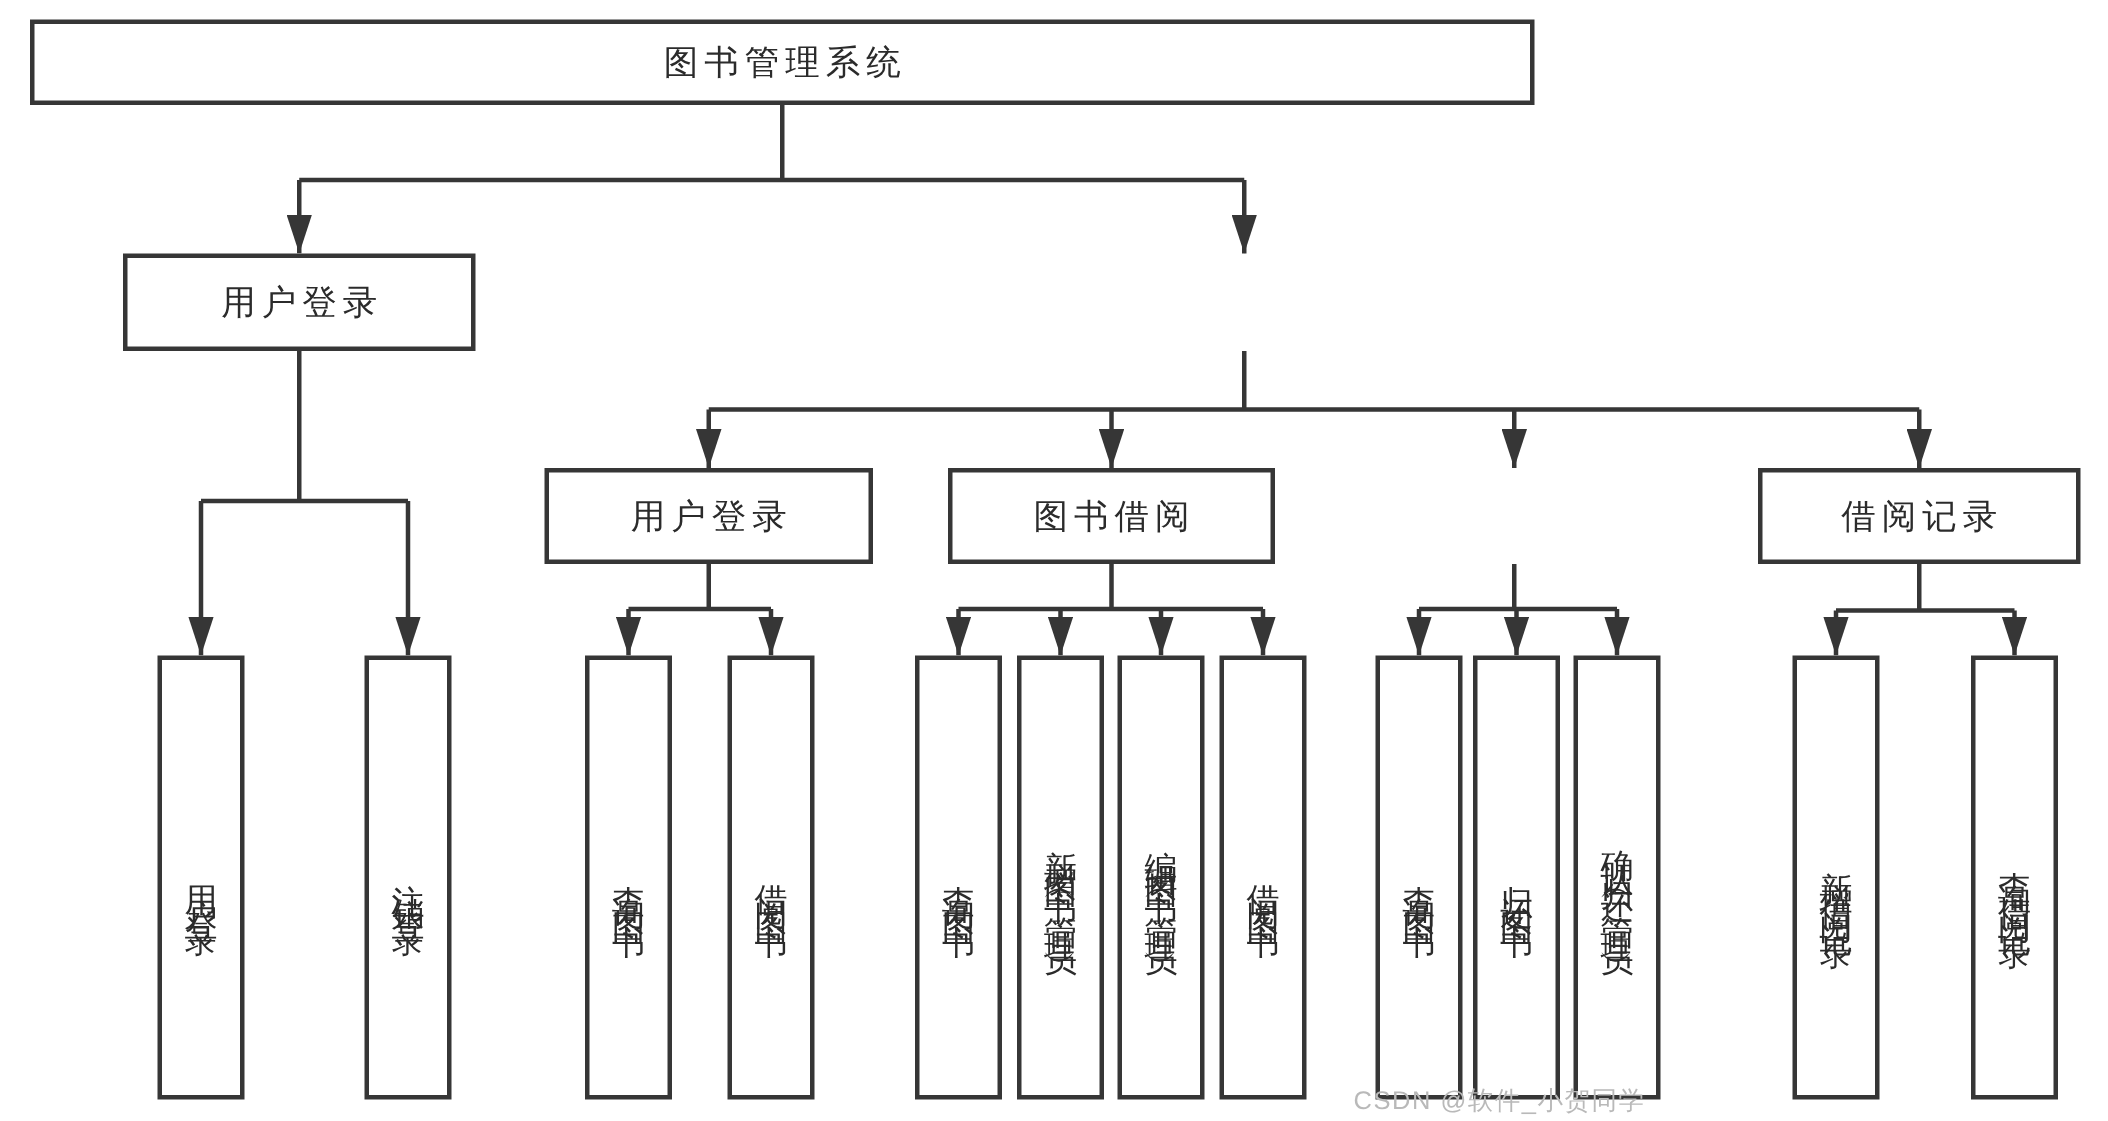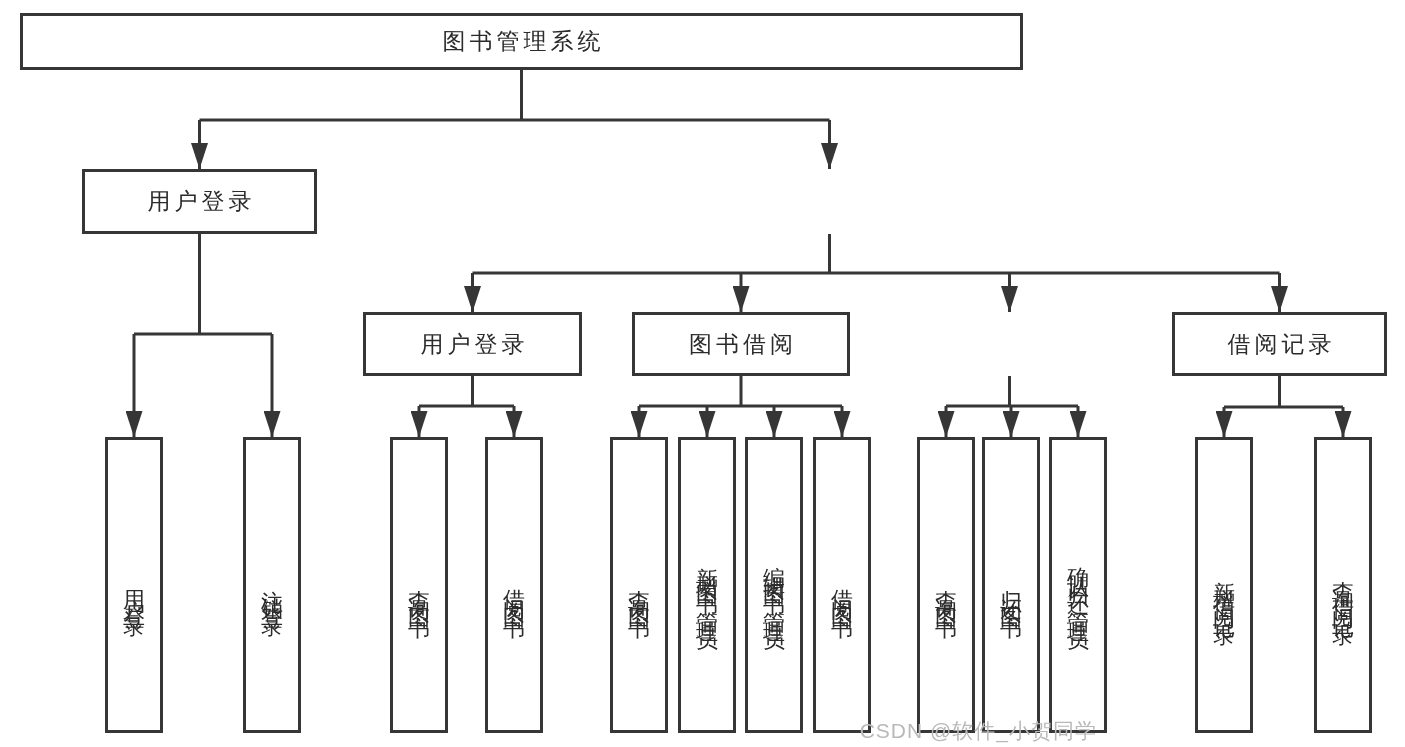--- a/index.html
+++ b/index.html
@@ -43,21 +43,21 @@
     text-orientation: mixed;
     font-size: 22px;
     letter-spacing: 9px;
     line-height: 1;
     padding-top: 9px; 
   }
   .watermark {
     position: absolute;
     right: 14px;
     bottom: 2px;
-    font-size: 21px;
+    font-size: 17px;
     letter-spacing: 1px;
     color: var(--watermark-color);
     white-space: nowrap;
   }
 </style>
 </head>
 <body>
 
 <div class="stage">
 

